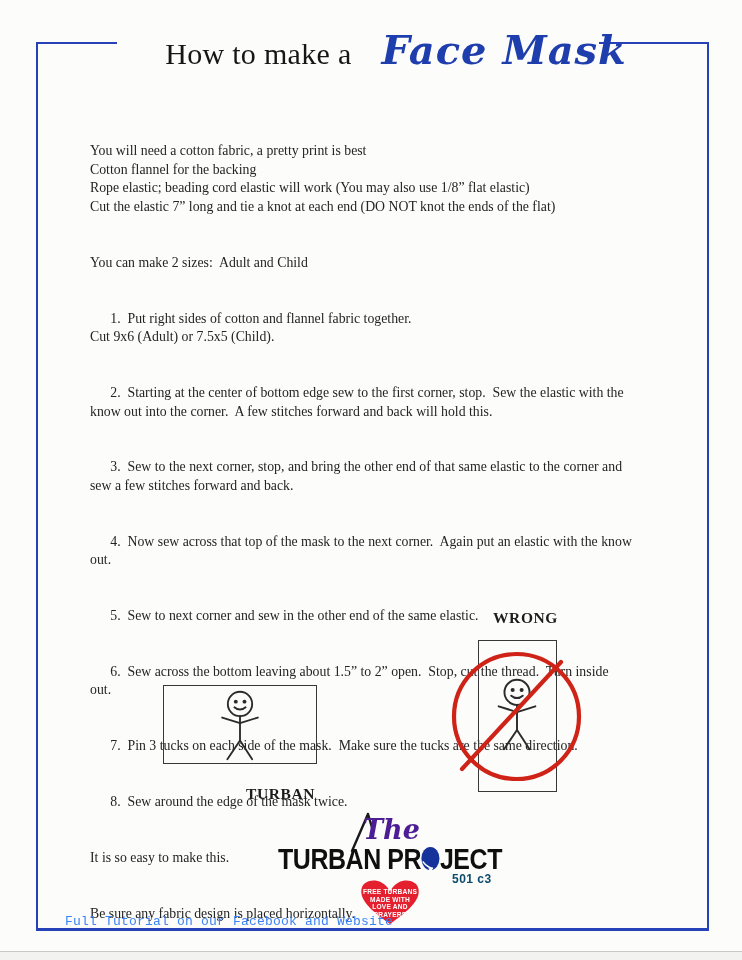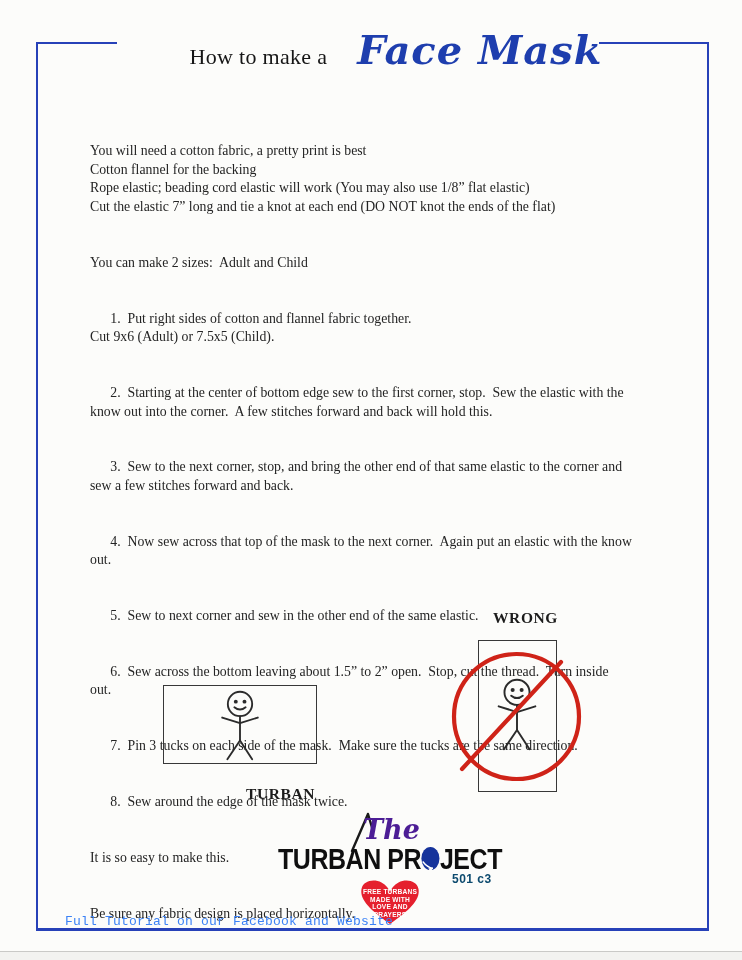--- a/index.html
+++ b/index.html
@@ -12,21 +12,21 @@
   
   .bd { position:absolute; background:#2741b8; }
   .bd-left   { left:36px;  top:42px;  width:2px;  height:888px; }
   .bd-right  { left:707px; top:42px;  width:2px;  height:888px; }
   .bd-bottom { left:36px;  top:928px; width:673px; height:3px; }
   .bd-topleft  { left:36px;  top:42px; width:81px;  height:2px; }
   .bd-topright { left:599px; top:42px; width:110px; height:2px; }
 
   
   .title { position:absolute; left:50px; top:26px; width:692px; text-align:center; white-space:nowrap; }
-  .title-plain { font-size:22px; color:#161616; letter-spacing:0.3px; }
+  .title-plain { font-size:30px; color:#161616; letter-spacing:0.3px; }
   .title-script {
     font-family:"DejaVu Serif", serif; font-style:italic; font-weight:bold;
     font-size:40px; color:#1e3eae; letter-spacing:1px; margin-left:26px;
   }
 
   
   .content {
     position:absolute; left:90px; top:104px; width:660px;
     font-size:15px; line-height:18.6px; white-space:pre;
     transform:scaleX(0.92); transform-origin:0 0;

